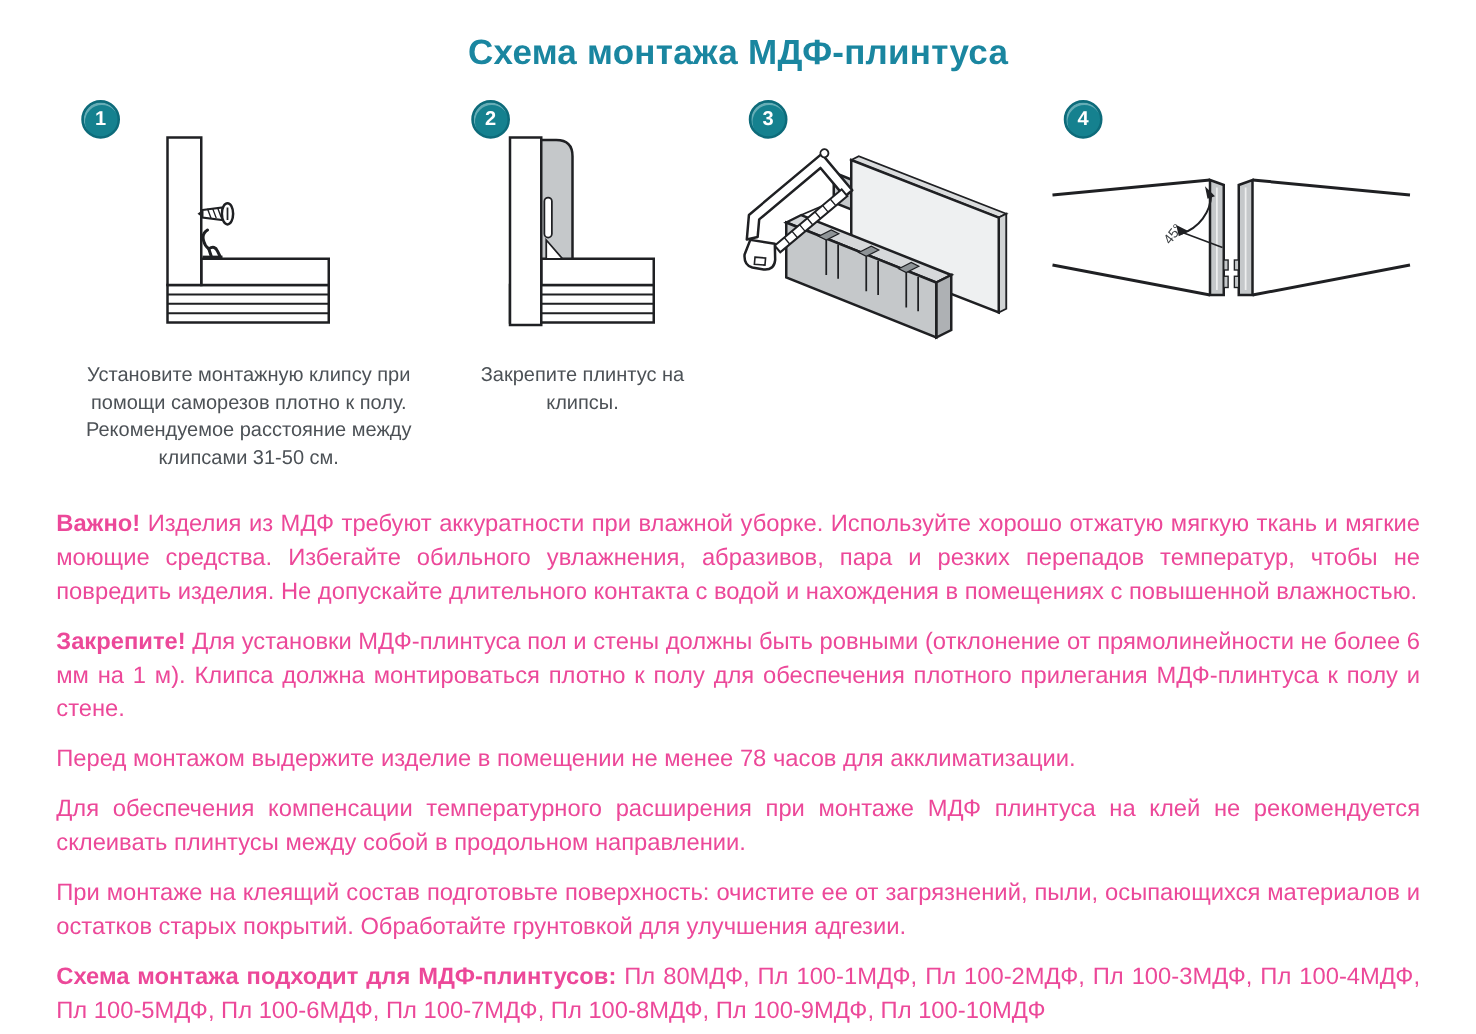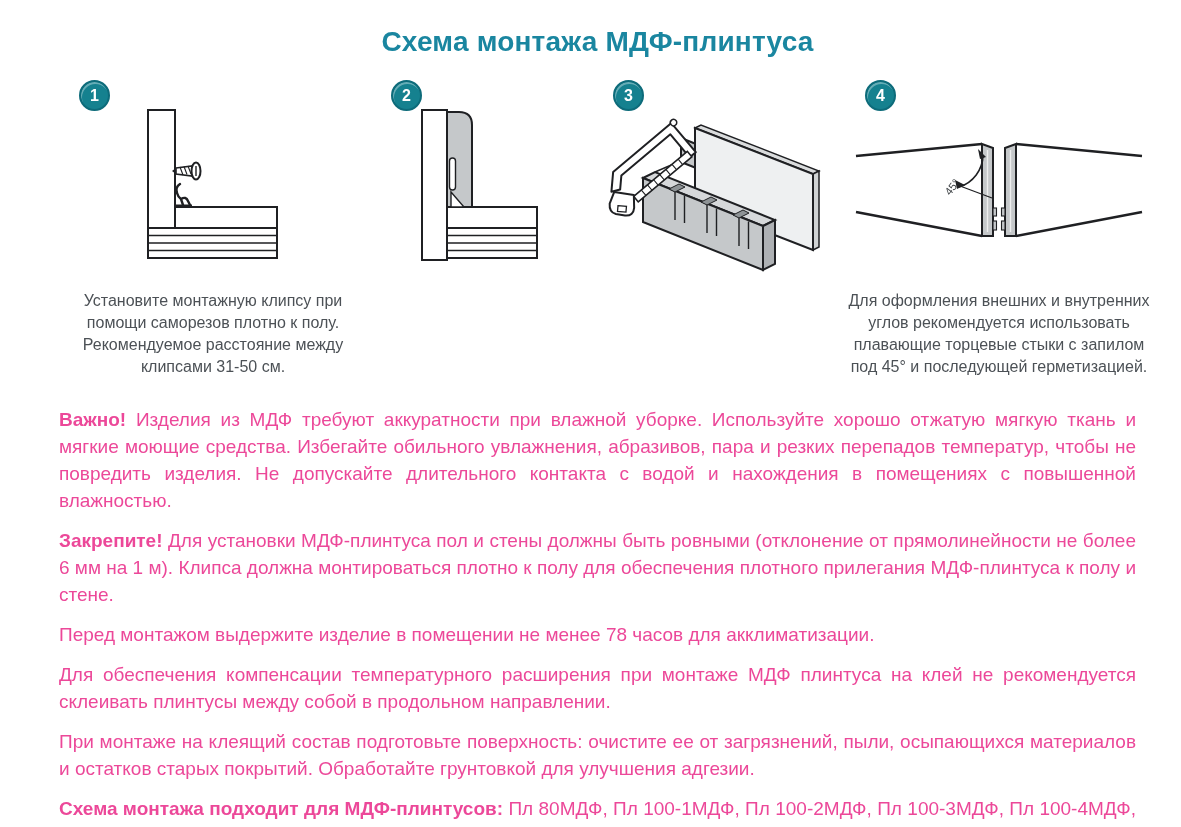--- a/index.html
+++ b/index.html
@@ -2,21 +2,21 @@
 <html><head>
 <meta charset="utf-8">
 <style>
   * { margin: 0; padding: 0; box-sizing: border-box; }
   html, body { background: #ffffff; }
   body {
     width: 1181px; height: 827px; overflow: hidden;
     font-family: "Liberation Sans", sans-serif;
     color: #3f4449;
   }
-  .page { width: 1181px; height: 827px; padding: 26px 45px 0 59px; }
+  .page { width: 1181px; height: 827px; padding: 26px 45px 0 45px; }
 
   h1.title {
     text-align: center;
     font-size: 28px;
     font-weight: 700;
     color: #1a86a0;
     letter-spacing: .2px;
     margin-bottom: 22px;
   }
 
@@ -112,20 +112,21 @@
             <rect x="27" y="99" width="90" height="21"></rect>
             <rect x="2" y="2" width="25" height="150"></rect>
           </g>
           <g>
             <path d="M27,4 L39,4 Q52,4 52,17 L52,99 L27,99 Z" fill="#c5c8ca" stroke="#1f2023" stroke-width="2"></path>
             <rect x="29.5" y="50" width="6" height="32" rx="3" fill="#fff" stroke="#1f2023" stroke-width="1.4"></rect>
             <polygon points="31,84 44,99 31,99" fill="#fff" stroke="#1f2023" stroke-width="1.4"></polygon>
           </g>
         </svg>
       </div>
+      <p class="caption c2">Закрепите плинтус на клипсы.</p>
     </div>
 
     <div class="step">
       <div class="badge">3</div>
       <div class="figure fig3">
         <svg width="245" height="196" viewBox="0 0 245 196">
 
           <g>
             <polygon points="86,52 206,100 206,124 86,76" fill="#c5c8ca" stroke="#1f2023" stroke-width="2"></polygon>
             <polygon points="128,66 136,62 141,66 133,70" fill="#8e9396" stroke="#1f2023" stroke-width="1"></polygon>
@@ -184,21 +185,20 @@
           </g>
           <g>
             <path d="M129,15 A34,34 0 0 1 105,47" stroke="#1f2023" stroke-width="1.6" fill="none"></path>
             <polygon points="132,17 124,9 126,19" fill="#1f2023"></polygon>
             <polygon points="103,49 101,40 111,45" fill="#1f2023"></polygon>
             <path d="M106,46 L138,58" stroke="#1f2023" stroke-width="1.3"></path>
             <text x="96" y="56" transform="rotate(-52 96 56)" font-size="11" fill="#3c4043">45°</text>
           </g>
         </svg>
       </div>
-      <p class="caption c4">Для оформления внешних и внутренних углов рекомендуется использовать плавающие торцевые стыки с запилом под 45° и последующей герметизацией.</p>
     </div>
   </div>
 
   <div class="notes">
     <p><span class="lead">Важно!</span><span>Изделия из МДФ требуют аккуратности при влажной уборке. Используйте хорошо отжатую мягкую ткань и мягкие моющие средства. Избегайте обильного увлажнения, абразивов, пара и резких перепадов температур, чтобы не повредить изделия. Не допускайте длительного контакта с водой и нахождения в помещениях с повышенной влажностью.</span></p>
     <p><span class="lead">Закрепите!</span><span>Для установки МДФ-плинтуса пол и стены должны быть ровными (отклонение от прямолинейности не более 6 мм на 1 м). Клипса должна монтироваться плотно к полу для обеспечения плотного прилегания МДФ-плинтуса к полу и стене.</span></p>
     <p><span class="lead"></span><span>Перед монтажом выдержите изделие в помещении не менее 78 часов для акклиматизации.</span></p>
     <p><span class="lead"></span><span>Для обеспечения компенсации температурного расширения при монтаже МДФ плинтуса на клей не рекомендуется склеивать плинтусы между собой в продольном направлении.</span></p>
     <p><span class="lead"></span><span>При монтаже на клеящий состав подготовьте поверхность: очистите ее от загрязнений, пыли, осыпающихся материалов и остатков старых покрытий. Обработайте грунтовкой для улучшения адгезии.</span></p>
     <p><span class="lead">Схема монтажа подходит для МДФ-плинтусов:</span><span>Пл 80МДФ, Пл 100-1МДФ, Пл 100-2МДФ, Пл 100-3МДФ, Пл 100-4МДФ, Пл 100-5МДФ, Пл 100-6МДФ, Пл 100-7МДФ, Пл 100-8МДФ, Пл 100-9МДФ, Пл 100-10МДФ</span></p>

